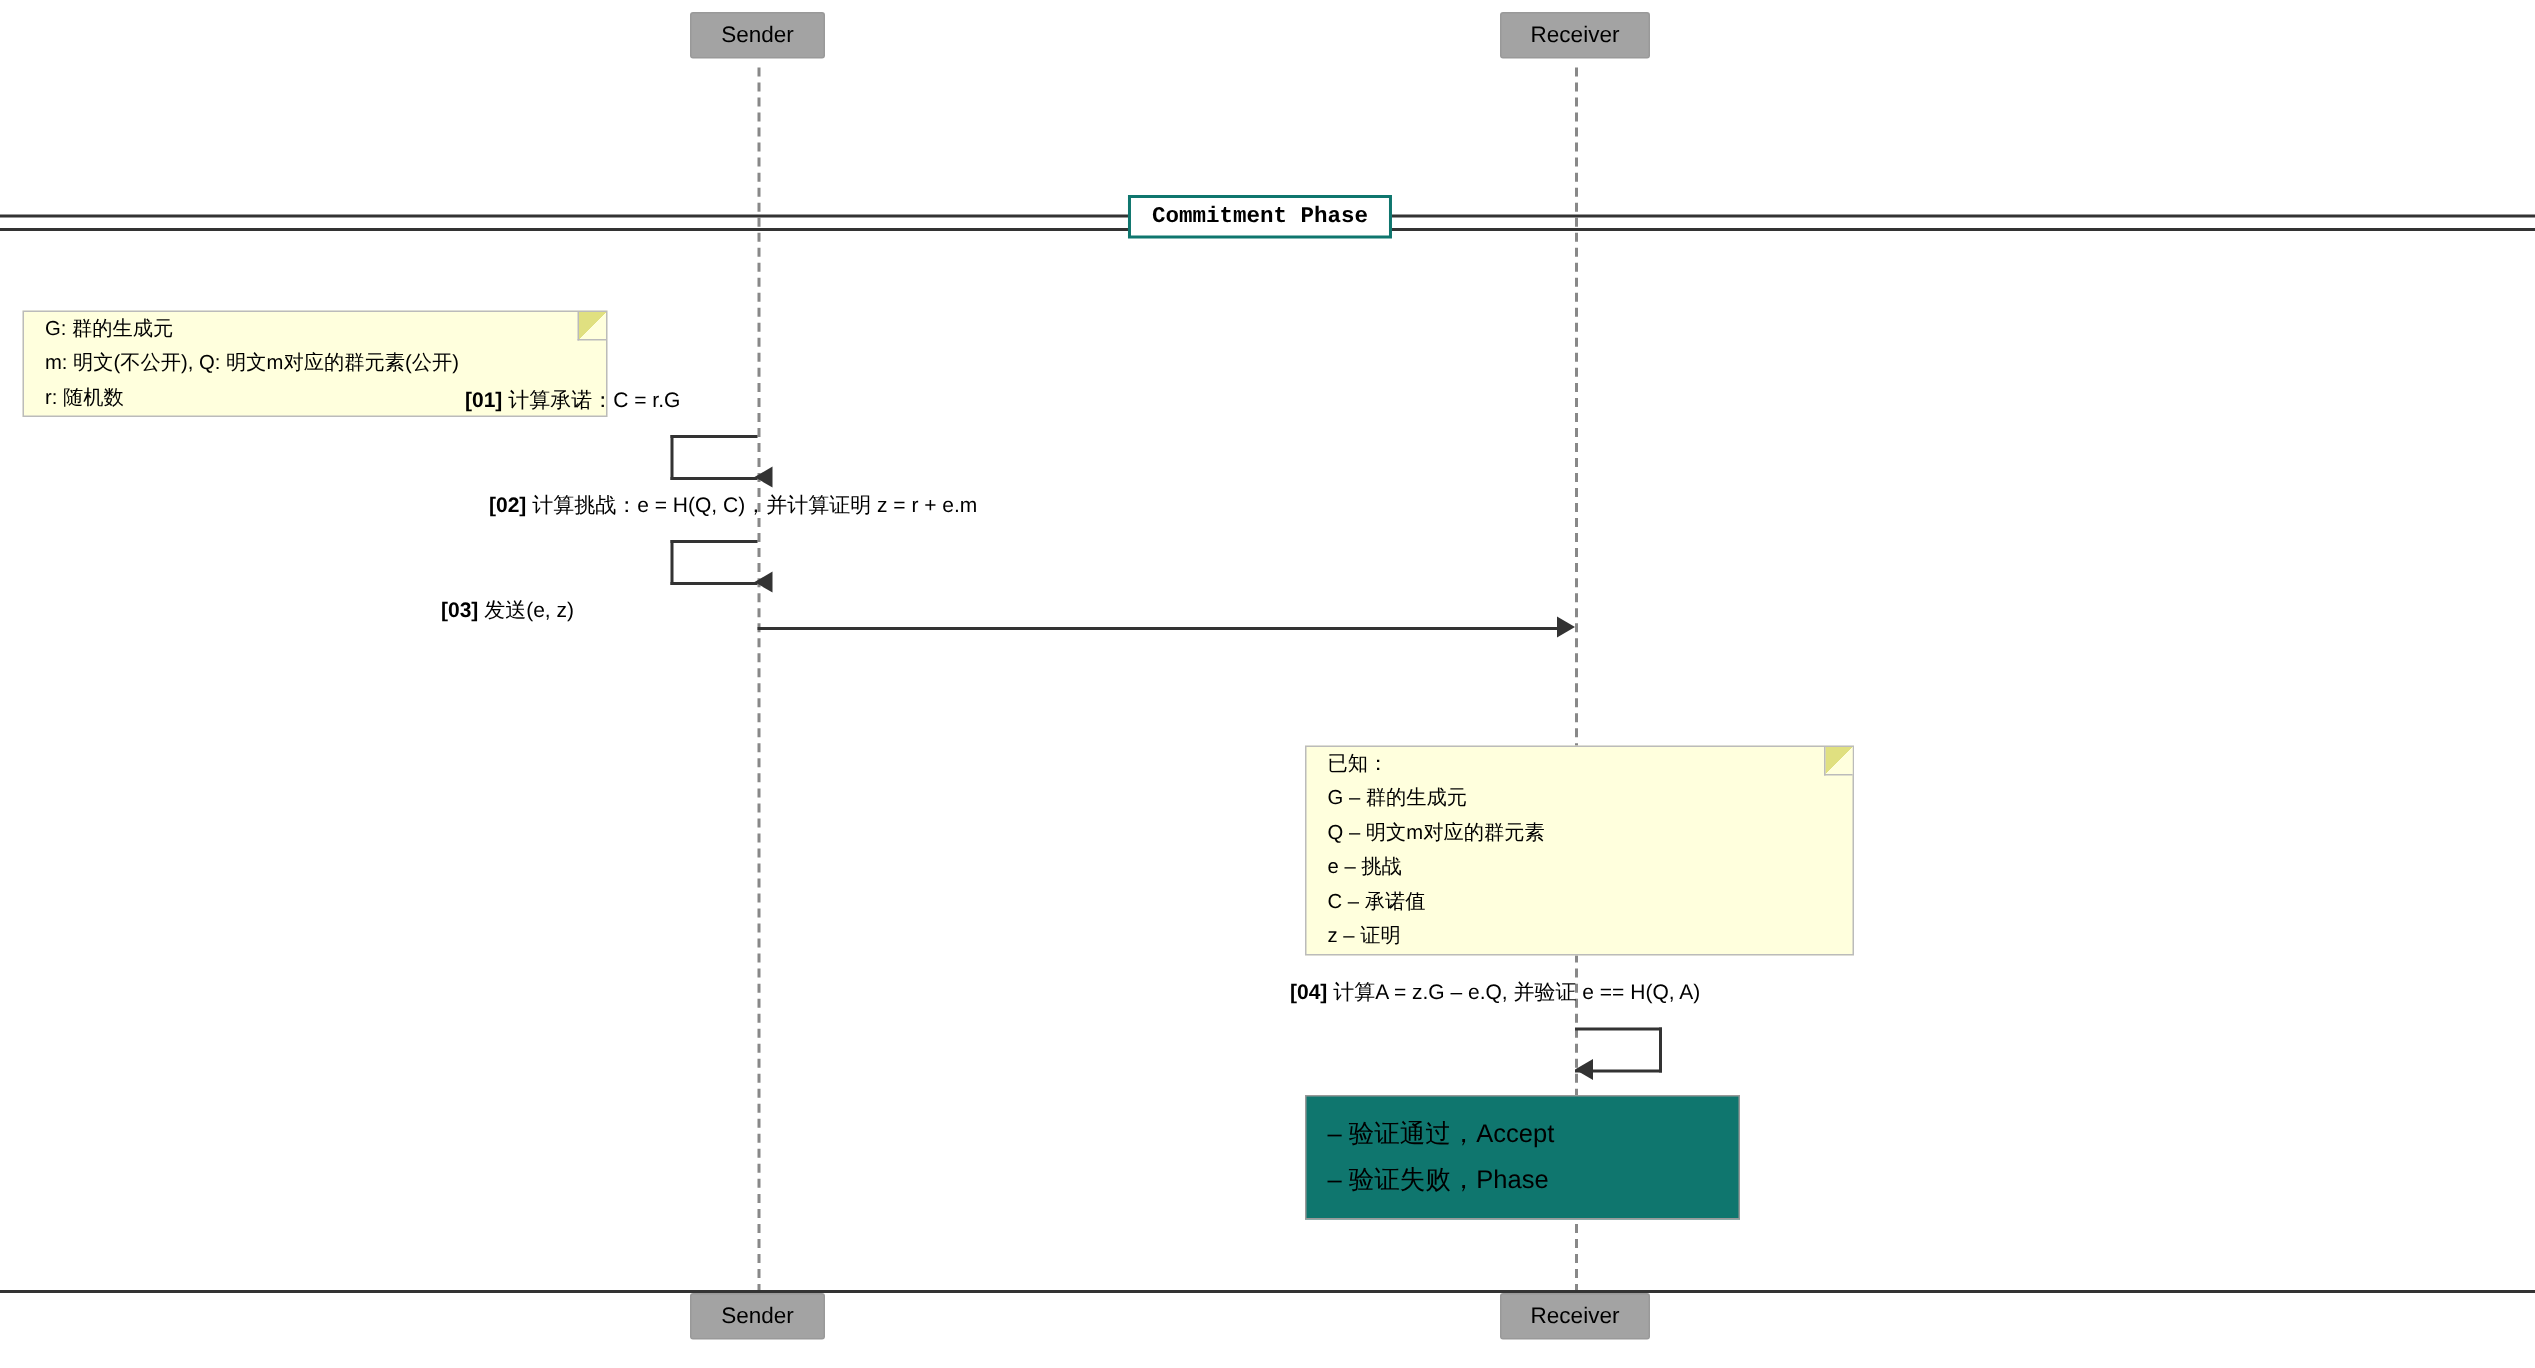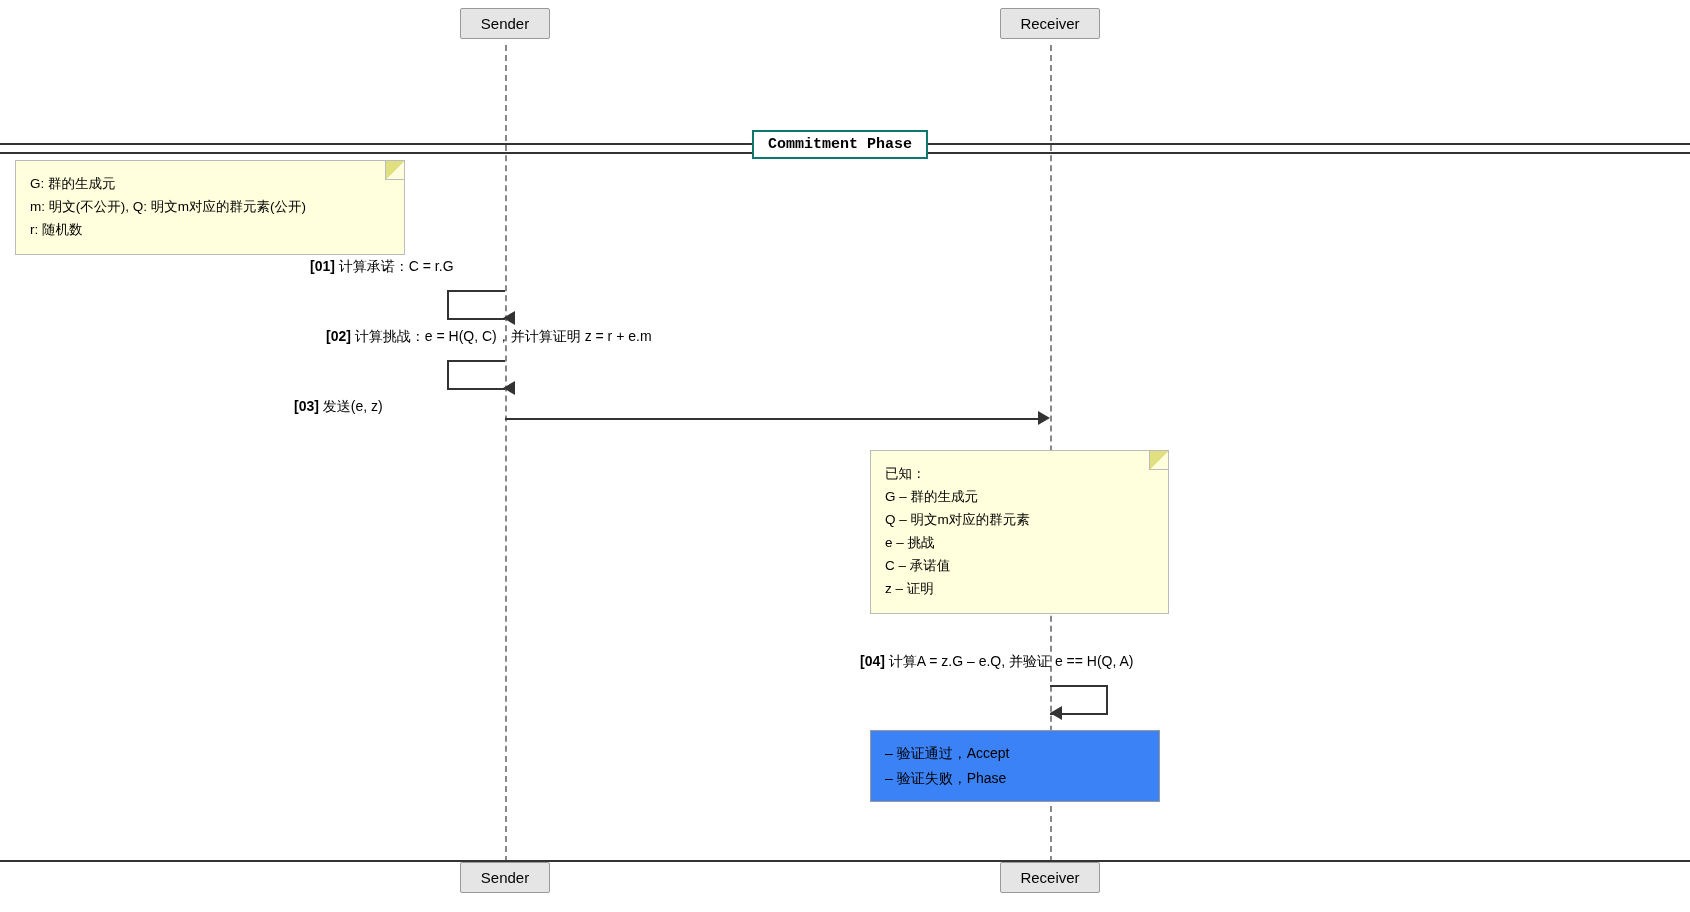--- a/index.html
+++ b/index.html
@@ -15,21 +15,21 @@
     .diagram-container {
       position: relative;
       width: 1690px;
       height: 912px;
       background: #fff;
     }
 
     
     .actor-box {
       position: absolute;
-      background: #e5e5e5;
+      background: #a3a3a3;
       border: 1px solid #999;
       padding: 6px 18px;
       font-size: 15px;
       font-family: Arial, sans-serif;
       text-align: center;
       border-radius: 2px;
     }
 
     
     .lifeline {
@@ -57,24 +57,25 @@
       font-size: 15px;
       font-weight: bold;
       transform: translateX(-50%);
     }
 
     
     .note-box {
       position: absolute;
       background: #ffffdd;
       border: 1px solid #bbb;
-      padding: 12px 14px;
+      padding: 0 14px;
       font-size: 13.5px;
       font-family: Arial, sans-serif;
       line-height: 1.7;
+      margin-top: 47px;
     }
     .note-box::after {
       content: '';
       position: absolute;
       top: 0;
       right: 0;
       width: 18px;
       height: 18px;
       background: linear-gradient(135deg, #e0e080 50%, #ffffdd 50%);
       border-left: 1px solid #bbb;
@@ -150,37 +151,37 @@
   <div style="position:absolute; left:503px; top:381px; width:0; height:0; border-top:7px solid transparent; border-bottom:7px solid transparent; border-right:12px solid #333;"></div>
 
   <div class="step-label" style="left: 294px; top: 398px;">
     <strong>[03]</strong>
     <span>发送(e, z)</span>
   </div>
 
   <div style="position:absolute; left:505px; top:418px; width:533px; height:2px; background:#333;"></div>
   <div style="position:absolute; left:1038px; top:411px; width:0; height:0; border-top:7px solid transparent; border-bottom:7px solid transparent; border-left:12px solid #333;"></div>
 
-  <div class="note-box" style="left: 870px; top: 450px; width: 299px;">
+  <div class="note-box" style="left: 870px; top: 450px; width: 366px;">
     <div>已知：</div>
     <div>G – 群的生成元</div>
     <div>Q – 明文m对应的群元素</div>
     <div>e – 挑战</div>
     <div>C – 承诺值</div>
     <div>z – 证明</div>
   </div>
 
   <div class="step-label" style="left: 860px; top: 653px; font-size:14px;">
     <strong>[04]</strong>
     <span>计算A = z.G – e.Q, 并验证 e == H(Q, A)</span>
   </div>
 
   <div style="position:absolute; left:1050px; top:685px; width:58px; height:2px; background:#333;"></div>
   <div style="position:absolute; left:1106px; top:685px; width:2px; height:30px; background:#333;"></div>
   <div style="position:absolute; left:1050px; top:713px; width:58px; height:2px; background:#333;"></div>
   <div style="position:absolute; left:1050px; top:706px; width:0; height:0; border-top:7px solid transparent; border-bottom:7px solid transparent; border-right:12px solid #333;"></div>
 
-  <div style="position:absolute; left:870px; top:730px; width:290px; border:1px solid #999; background:#3b82f6; padding:10px 14px; font-family:Arial,sans-serif; font-size:14px; line-height:1.8;">
+  <div style="position:absolute; left:870px; top:730px; width:290px; border:1px solid #999; background:#0f766e; padding:10px 14px; font-family:Arial,sans-serif; font-size:17px; line-height:1.8;">
     <div>– 验证通过，Accept</div>
     <div>– 验证失败，Phase</div>
   </div>
 
 </div>
 
 </body></html>

